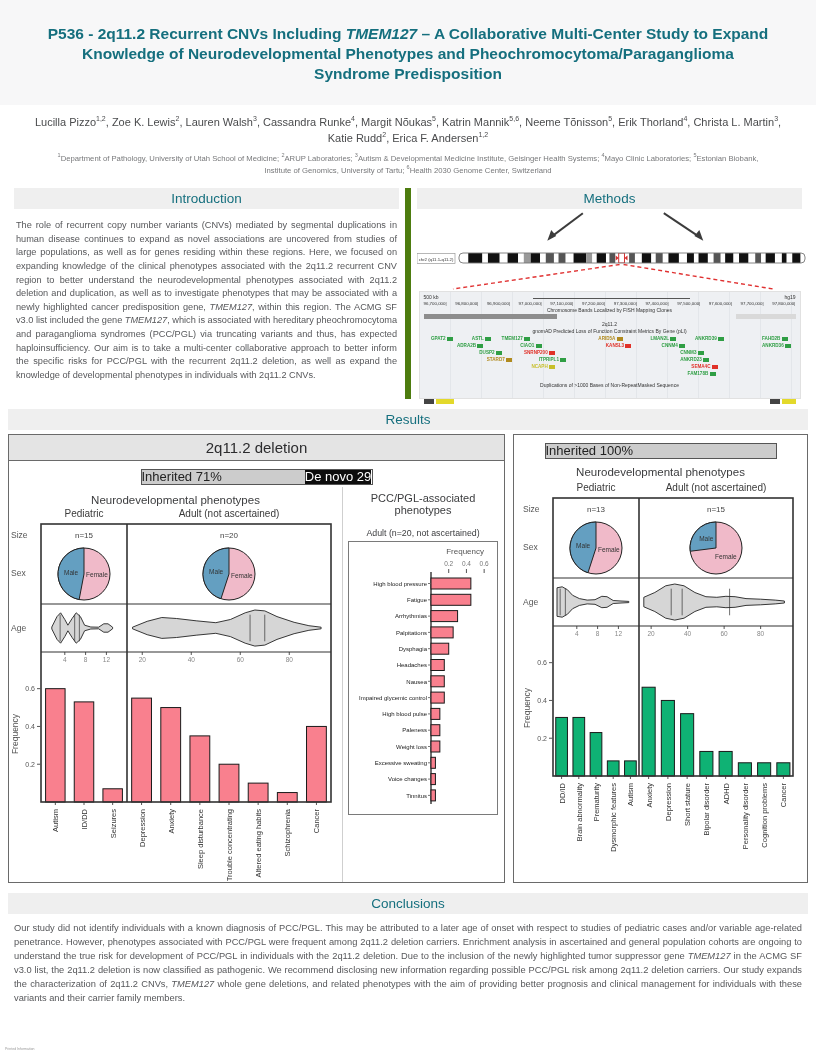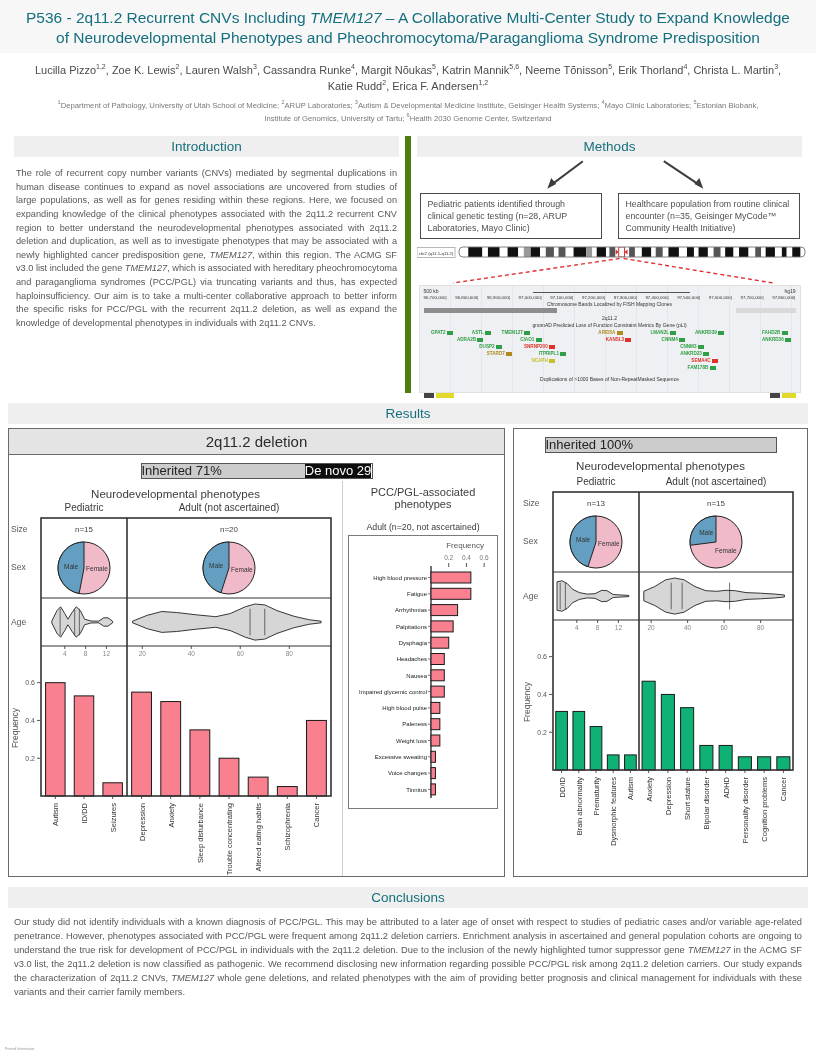--- a/index.html
+++ b/index.html
@@ -1,20 +1,20 @@
 <!DOCTYPE html>
 <html><head>
 <meta charset="utf-8">
 <style>
   html,body{margin:0;padding:0}
   body{width:816px;height:1056px;background:#fff;position:relative;overflow:hidden;
        font-family:"Liberation Sans",sans-serif;color:#555;}
   
   .title-block{background:#f7f7f8;text-align:center;padding:8px 26px 5px}
-  .title-block h1{font-size:15.5px;color:#156f7e;margin:0;line-height:1.3;font-weight:normal}
+  .title-block h1{font-size:15.5px;color:#156f7e;margin:16px;line-height:1.3;font-weight:bold}
   .title-block h1 i{font-style:italic}
   .authors{font-size:11px;color:#4a4b4d;margin:9px 30px 0;text-align:center;line-height:1.4}
   .authors sup{font-size:7px}
   .affil{font-size:7.7px;color:#77787a;margin:5px 55px 0;text-align:center;line-height:1.4}
   .affil sup{font-size:5.5px}
   
   .two-col{display:flex;margin:12px 8px 0}
   .col{flex:1;padding:0 6px;min-width:0}
   .col + .col{border-left:6px solid #4d7c0f}
   .banner{background:#efefef;text-align:center;padding:3px 0}
@@ -89,24 +89,20 @@
     <div class="banner">
       <h2>Methods</h2>
     </div>
     <div class="arrows">
       <svg viewBox="0 0 390 34">
         <line x1="168" y1="2" x2="136" y2="26" stroke="#3c3c3c" stroke-width="2"></line>
         <polygon points="132,30 141,25 136,19" fill="#3c3c3c"></polygon>
         <line x1="250" y1="2" x2="286" y2="26" stroke="#3c3c3c" stroke-width="2"></line>
         <polygon points="290,30 281,25 286,19" fill="#3c3c3c"></polygon>
       </svg>
-    </div>
-    <div class="mboxes">
-      <div class="mbox">Pediatric patients identified through clinical genetic testing (n=28, ARUP Laboratories, Mayo Clinic)</div>
-      <div class="mbox">Healthcare population from routine clinical encounter (n=35, Geisinger MyCode™ Community Health Initiative)</div>
     </div>
     <svg class="ideo" id="ideo" viewBox="0 0 392 40">
         <rect x="0" y="2.5" width="38" height="10" fill="#fff" stroke="#999" stroke-width="0.7"></rect>
         <text x="19" y="9.8" font-family="Liberation Sans, sans-serif" text-anchor="middle" font-size="4.3" fill="#333">chr2 (q11.1-q11.2)</text>
         <clipPath id="chrclip">
           <rect x="42" y="2" width="346" height="10" rx="4"></rect>
         </clipPath>
         <g clip-path="url(#chrclip)">
           <rect x="42" y="2" width="346" height="10" fill="#fff"></rect>
           <rect x="51.25752508361204" y="2" width="13.88628762541806" height="10" fill="#111"></rect>

